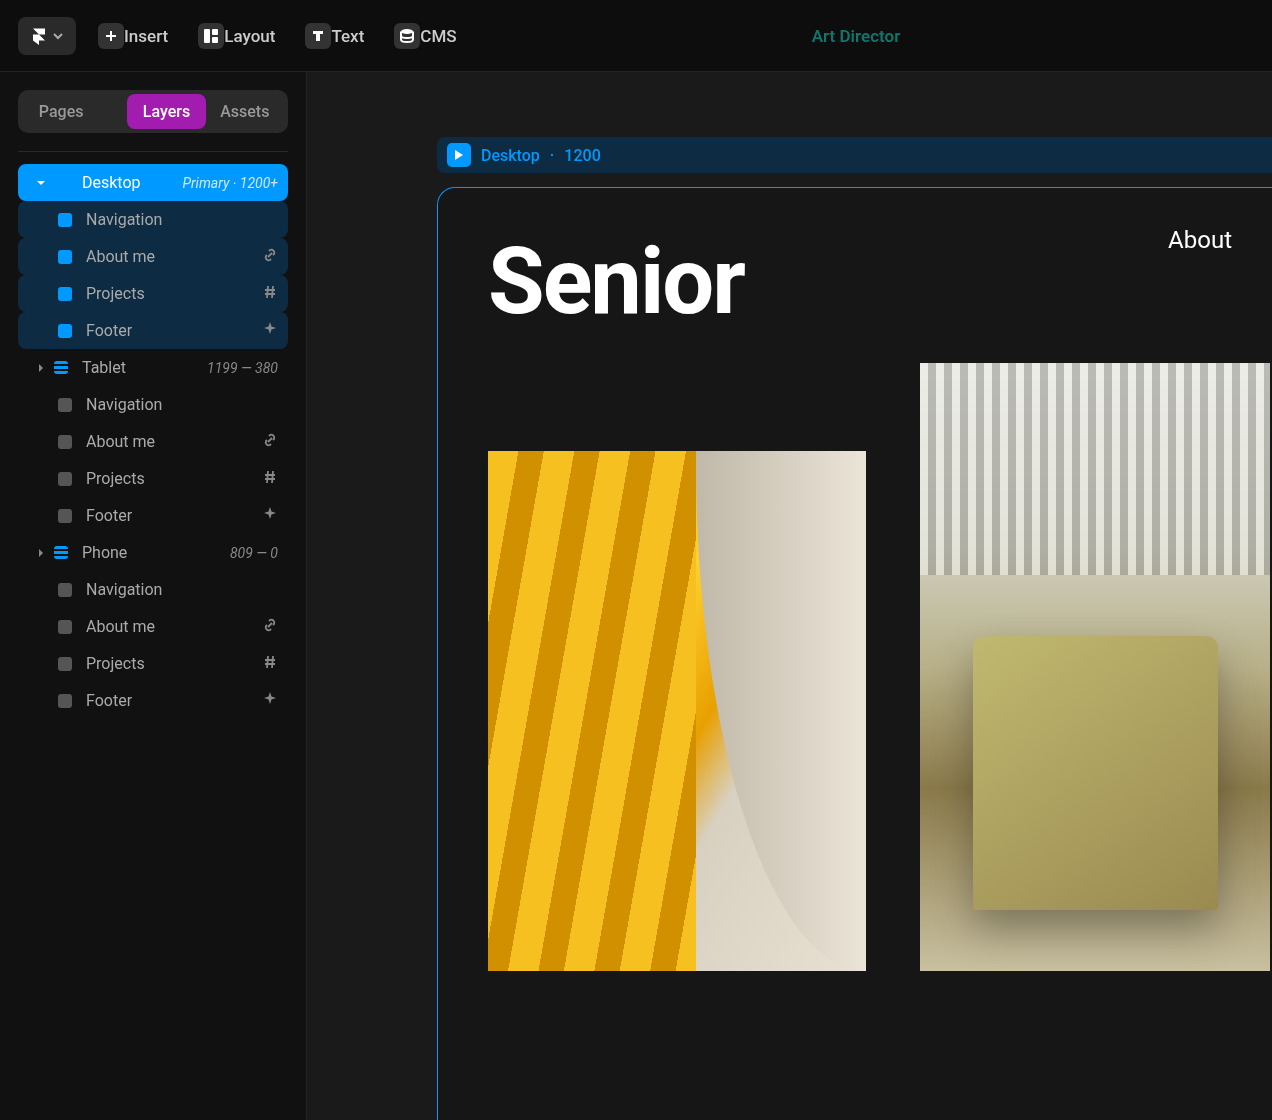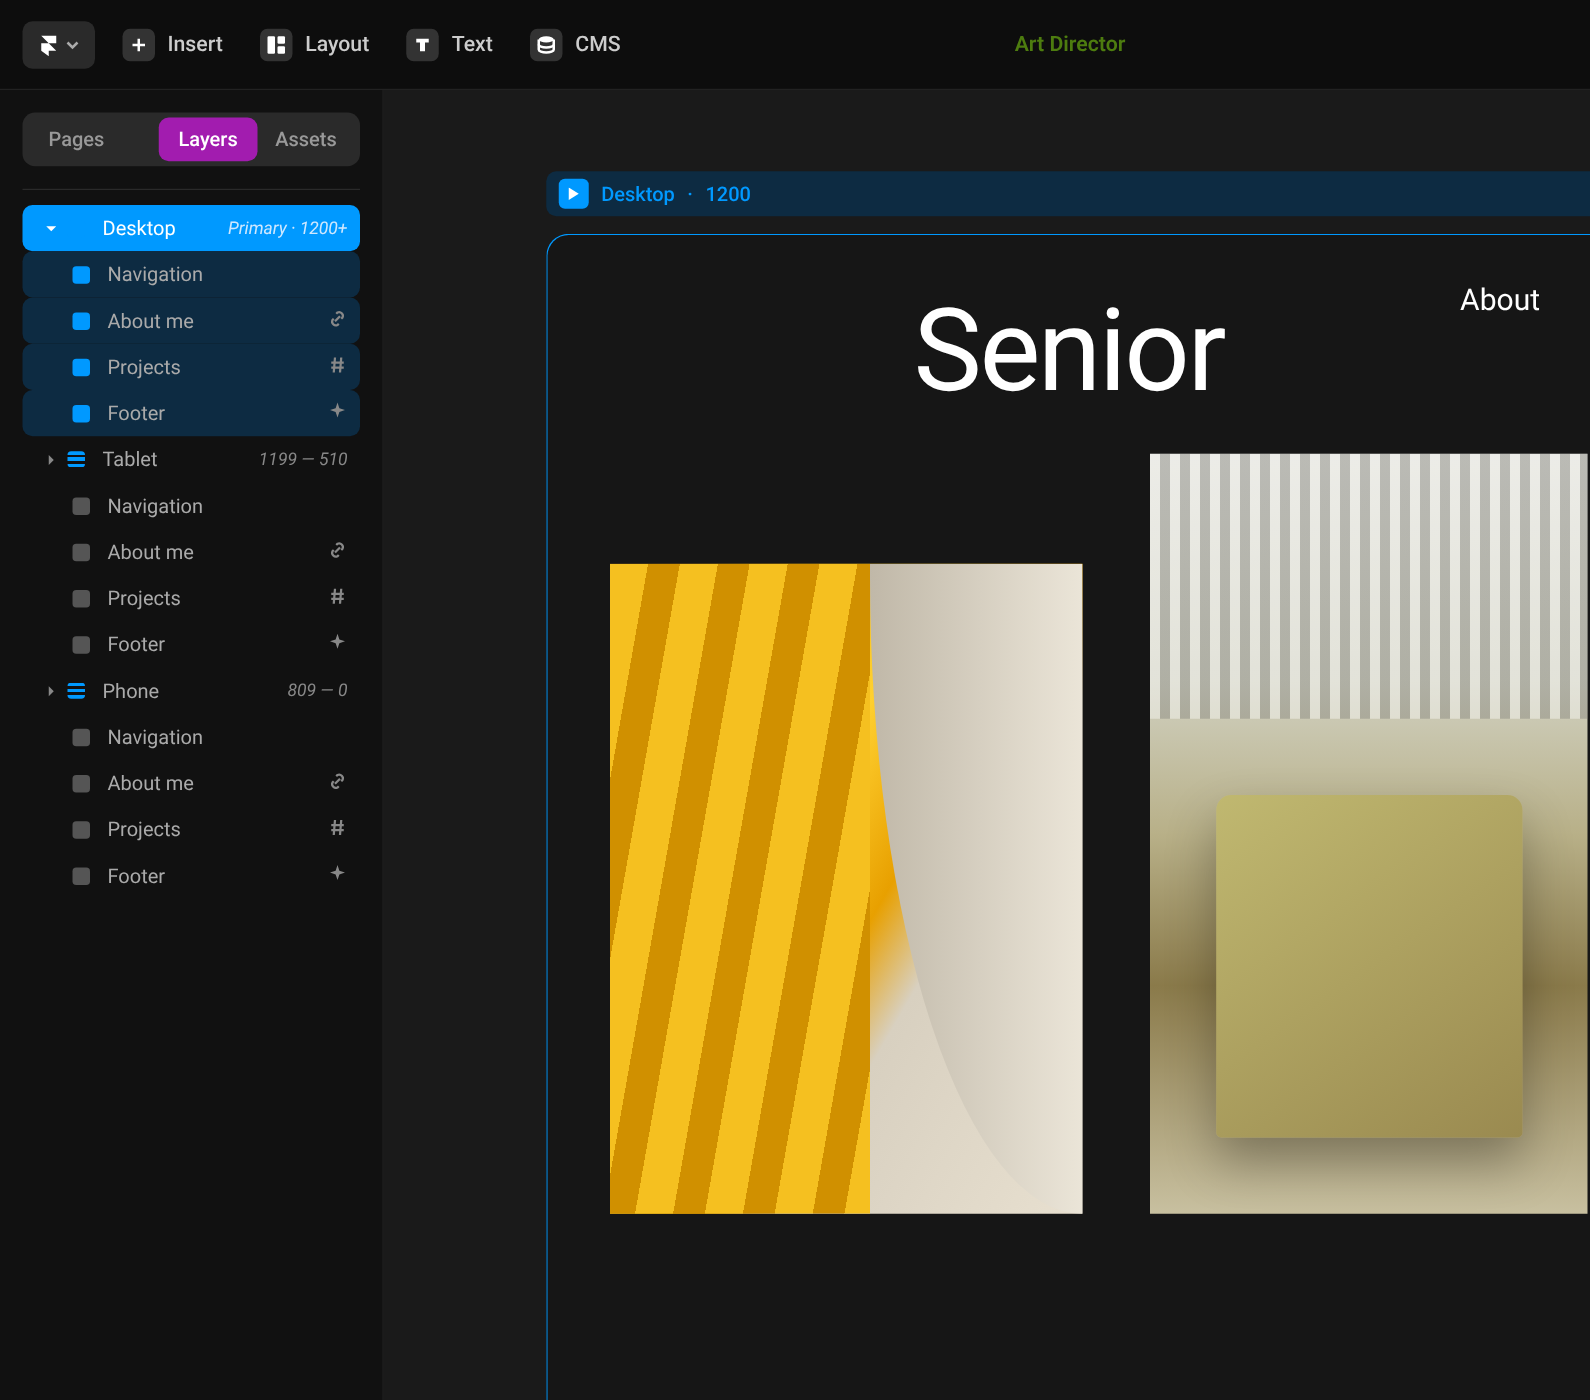--- a/index.html
+++ b/index.html
@@ -30,40 +30,39 @@
   align-items: center;
   justify-content: center;
   gap: 4px;
   margin-right: 22px;
 }
 .logo-btn svg.logo { width: 18px; height: 18px; }
 .logo-btn svg.chev { width: 12px; height: 12px; }
 .tool-item {
   display: flex;
   align-items: center;
-  gap: 10px;
   margin-right: 30px;
   color: #ccc;
   font-size: 17px;
   font-weight: 500;
 }
 .tool-icon {
   width: 26px;
   height: 26px;
   background: #333;
   border-radius: 6px;
   display: flex;
   align-items: center;
   justify-content: center;
 }
 .doc-title {
   position: absolute;
   left: 50%;
   transform: translateX(-50%);
-  color: #4d7c0f;
+  color: #0f766e;
   font-size: 17px;
   font-weight: 600;
   margin-left: 220px;
 }
 
 
 .main {
   display: flex;
   height: calc(100% - 72px);
 }
@@ -209,21 +208,21 @@
   right: 40px;
   font-size: 24px;
   color: #fff;
 }
 .hero-title {
   font-size: 92px;
   line-height: 1.05;
   letter-spacing: -2px;
   margin-top: 6px;
 }
-.hero-title .line1 { font-weight: 400; text-align: center; }
+.hero-title .line1 { font-weight: 700; }
 .hero-title .line2 {
   font-family: Georgia, 'Times New Roman', serif;
   font-style: italic;
   font-weight: 400;
 }
 .images {
   display: flex;
   gap: 54px;
   margin-top: 120px;
 }
@@ -378,21 +377,21 @@
             </svg></span>
         </div>
         <div class="layer-row breakpoint-row">
           <span class="layer-chevron">
             <svg width="10" height="10" viewBox="0 0 10 10" fill="#888">
               <path d="M3 1l4 4-4 4z"></path>
             </svg>
           </span>
           <span class="layer-icon blue-stripes"></span>
           <span class="layer-name">Tablet</span>
-          <span class="layer-meta">1199 — 510</span>
+          <span class="layer-meta">1199 — 380</span>
         </div>
         <div class="layer-row layer-child">
           <span class="layer-icon gray"></span>
           <span class="layer-name">Navigation</span>
           <span class="layer-trail-icon"></span>
         </div>
         <div class="layer-row layer-child">
           <span class="layer-icon gray"></span>
           <span class="layer-name">About me</span>
           <span class="layer-trail-icon"><svg width="16" height="16" viewBox="0 0 16 16" fill="none" stroke="currentColor" stroke-width="1.8">

